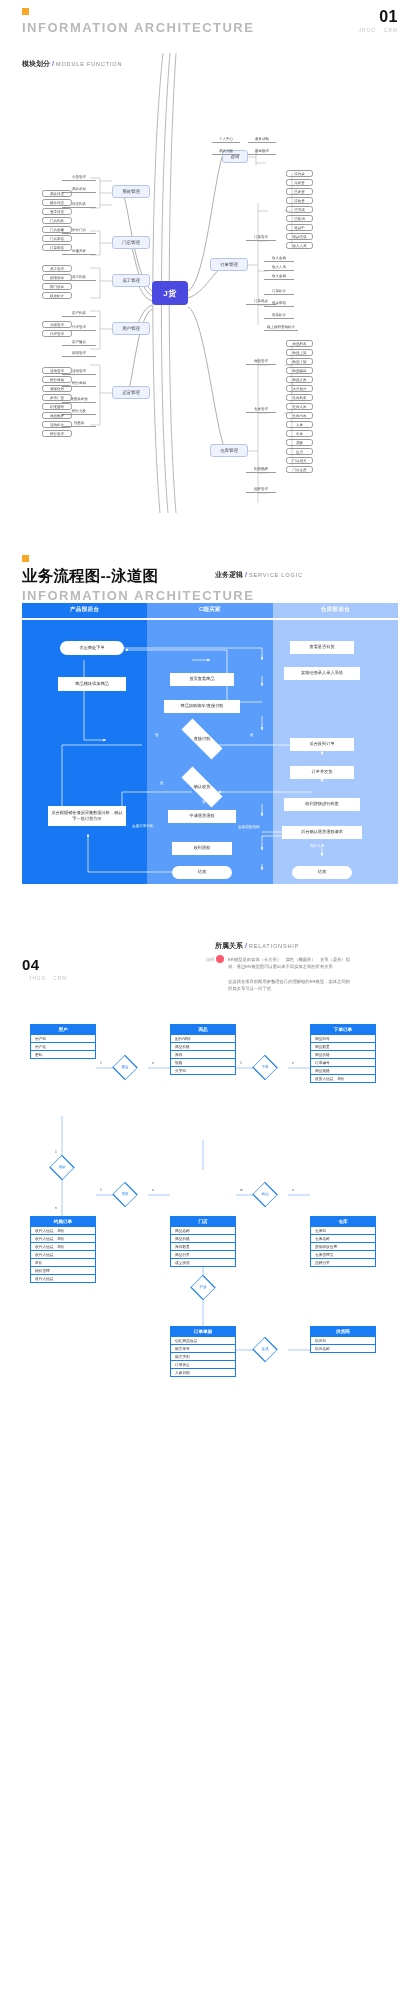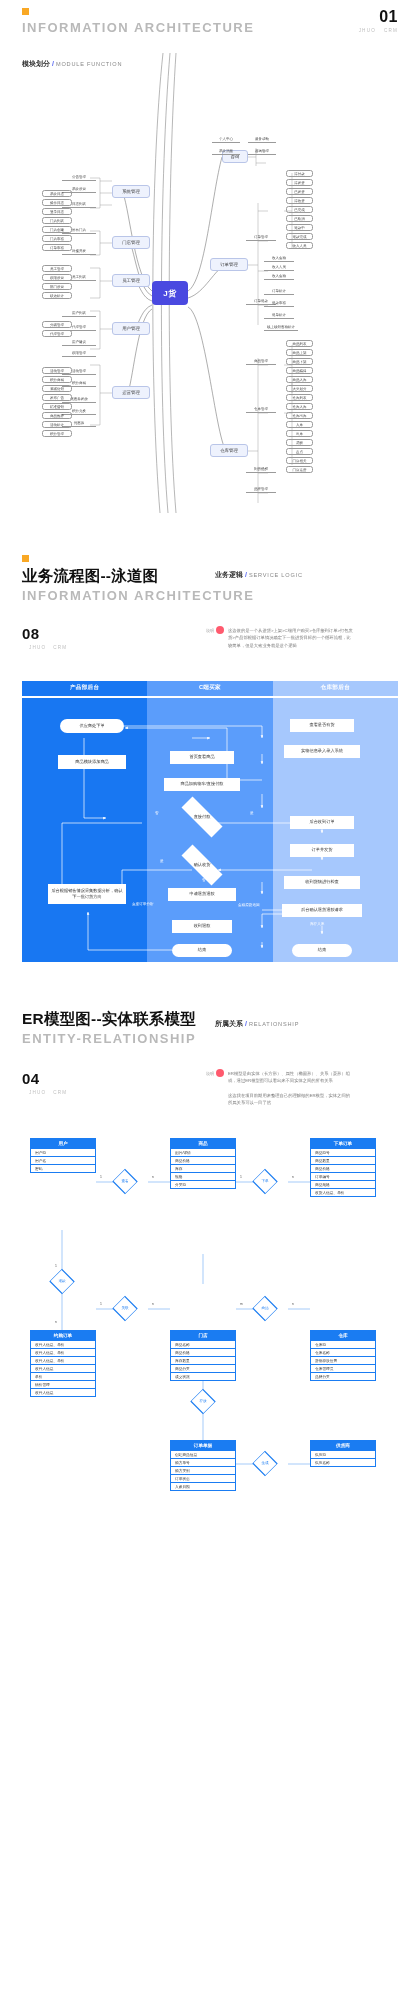--- a/index.html
+++ b/index.html
@@ -323,32 +323,20 @@
 <div class="section" style="margin-top:42px;">
   <div class="sec-head">
     <span class="orange-tick"></span>
     <div class="sec-title">业务流程图--泳道图</div>
     <div class="sec-sub">INFORMATION ARCHITECTURE</div>
   </div>
   <div class="sec-kicker" style="left:215px; top:8px;">
     <span class="cn">业务逻辑</span><span class="slash">/</span><span class="en">SERVICE LOGIC</span>
   </div>
 
-  <div style="position:relative; height:78px;">
-    <div class="bignum" style="top:22px;">
-      <div class="n">08</div>
-      <div class="b">
-        <span>JHUO</span><span>CRM</span>
-      </div>
-    </div>
-    <div class="note" style="left:228px; top:24px;">
-      <span class="note-badge"><span>说明</span><i class="note-dot"></i></span>
-      <p>这边做的是一个从进货&gt;上架&gt;C端用户购买&gt;仓库接到订单&gt;打包发货&gt;产品部根据订单情况确定下一批进货目标的一个循环流程，比较简单，但是大致业务就是这个逻辑</p>
-    </div>
-  </div>
 
   <div class="swim-wrap">
     <div class="swim-head">
       <div class="lane-a">产品部后台</div>
       <div class="lane-b">C端买家</div>
       <div class="lane-c">仓库部后台</div>
     </div>
 
     <div class="swim-body">
       <div class="lane-a"></div>
@@ -413,24 +401,20 @@
       <div class="flabel" style="left:138px; top:161px;">是</div>
       <div class="flabel" style="left:180px; top:180px;">否</div>
       <div class="flabel" style="left:216px; top:205px;">金额原路返回</div>
       <div class="flabel" style="left:288px; top:224px;">库存入库</div>
       <div class="flabel" style="left:110px; top:204px;">直接订单分析</div>
     </div>
   </div>
 </div>
 
 <div class="section" style="margin-top:48px;">
-  <div class="sec-head">
-    <div class="sec-title">ER模型图--实体联系模型</div>
-    <div class="sec-sub">ENTITY-RELATIONSHIP</div>
-  </div>
   <div class="sec-kicker" style="left:215px; top:2px;">
     <span class="cn">所属关系</span><span class="slash">/</span><span class="en">RELATIONSHIP</span>
   </div>
 
   <div style="position:relative; height:88px;">
     <div class="bignum" style="top:24px;">
       <div class="n">04</div>
       <div class="b">
         <span>JHUO</span><span>CRM</span>
       </div>

